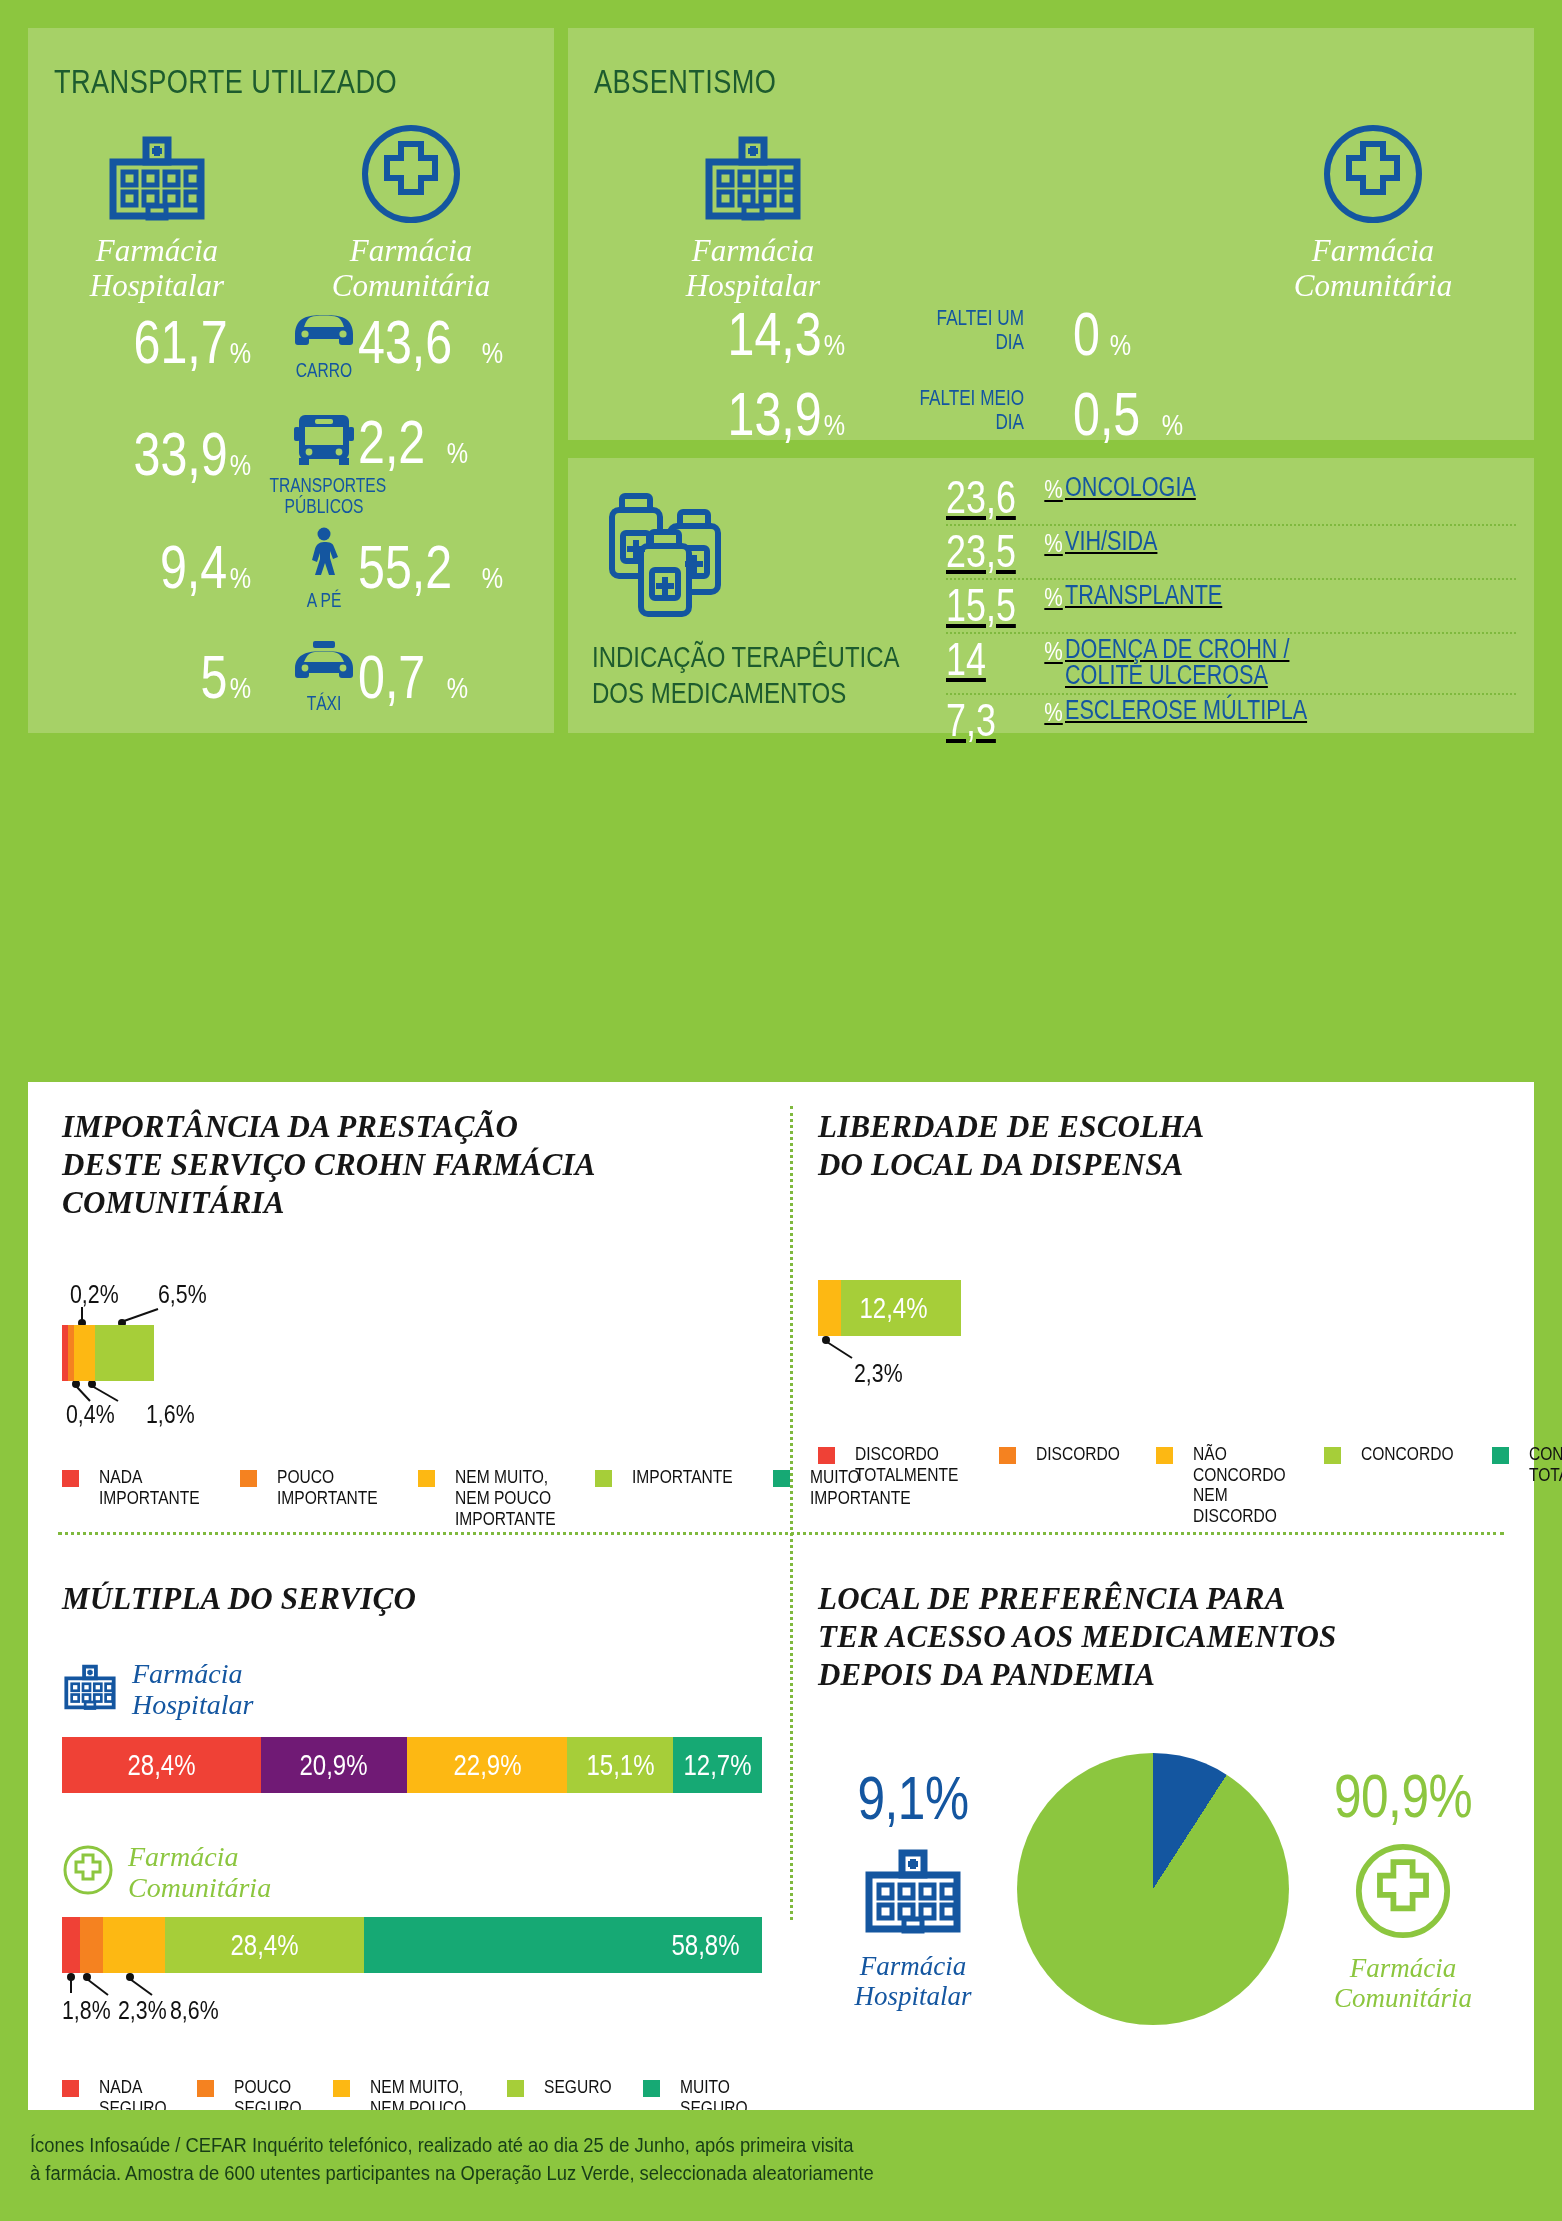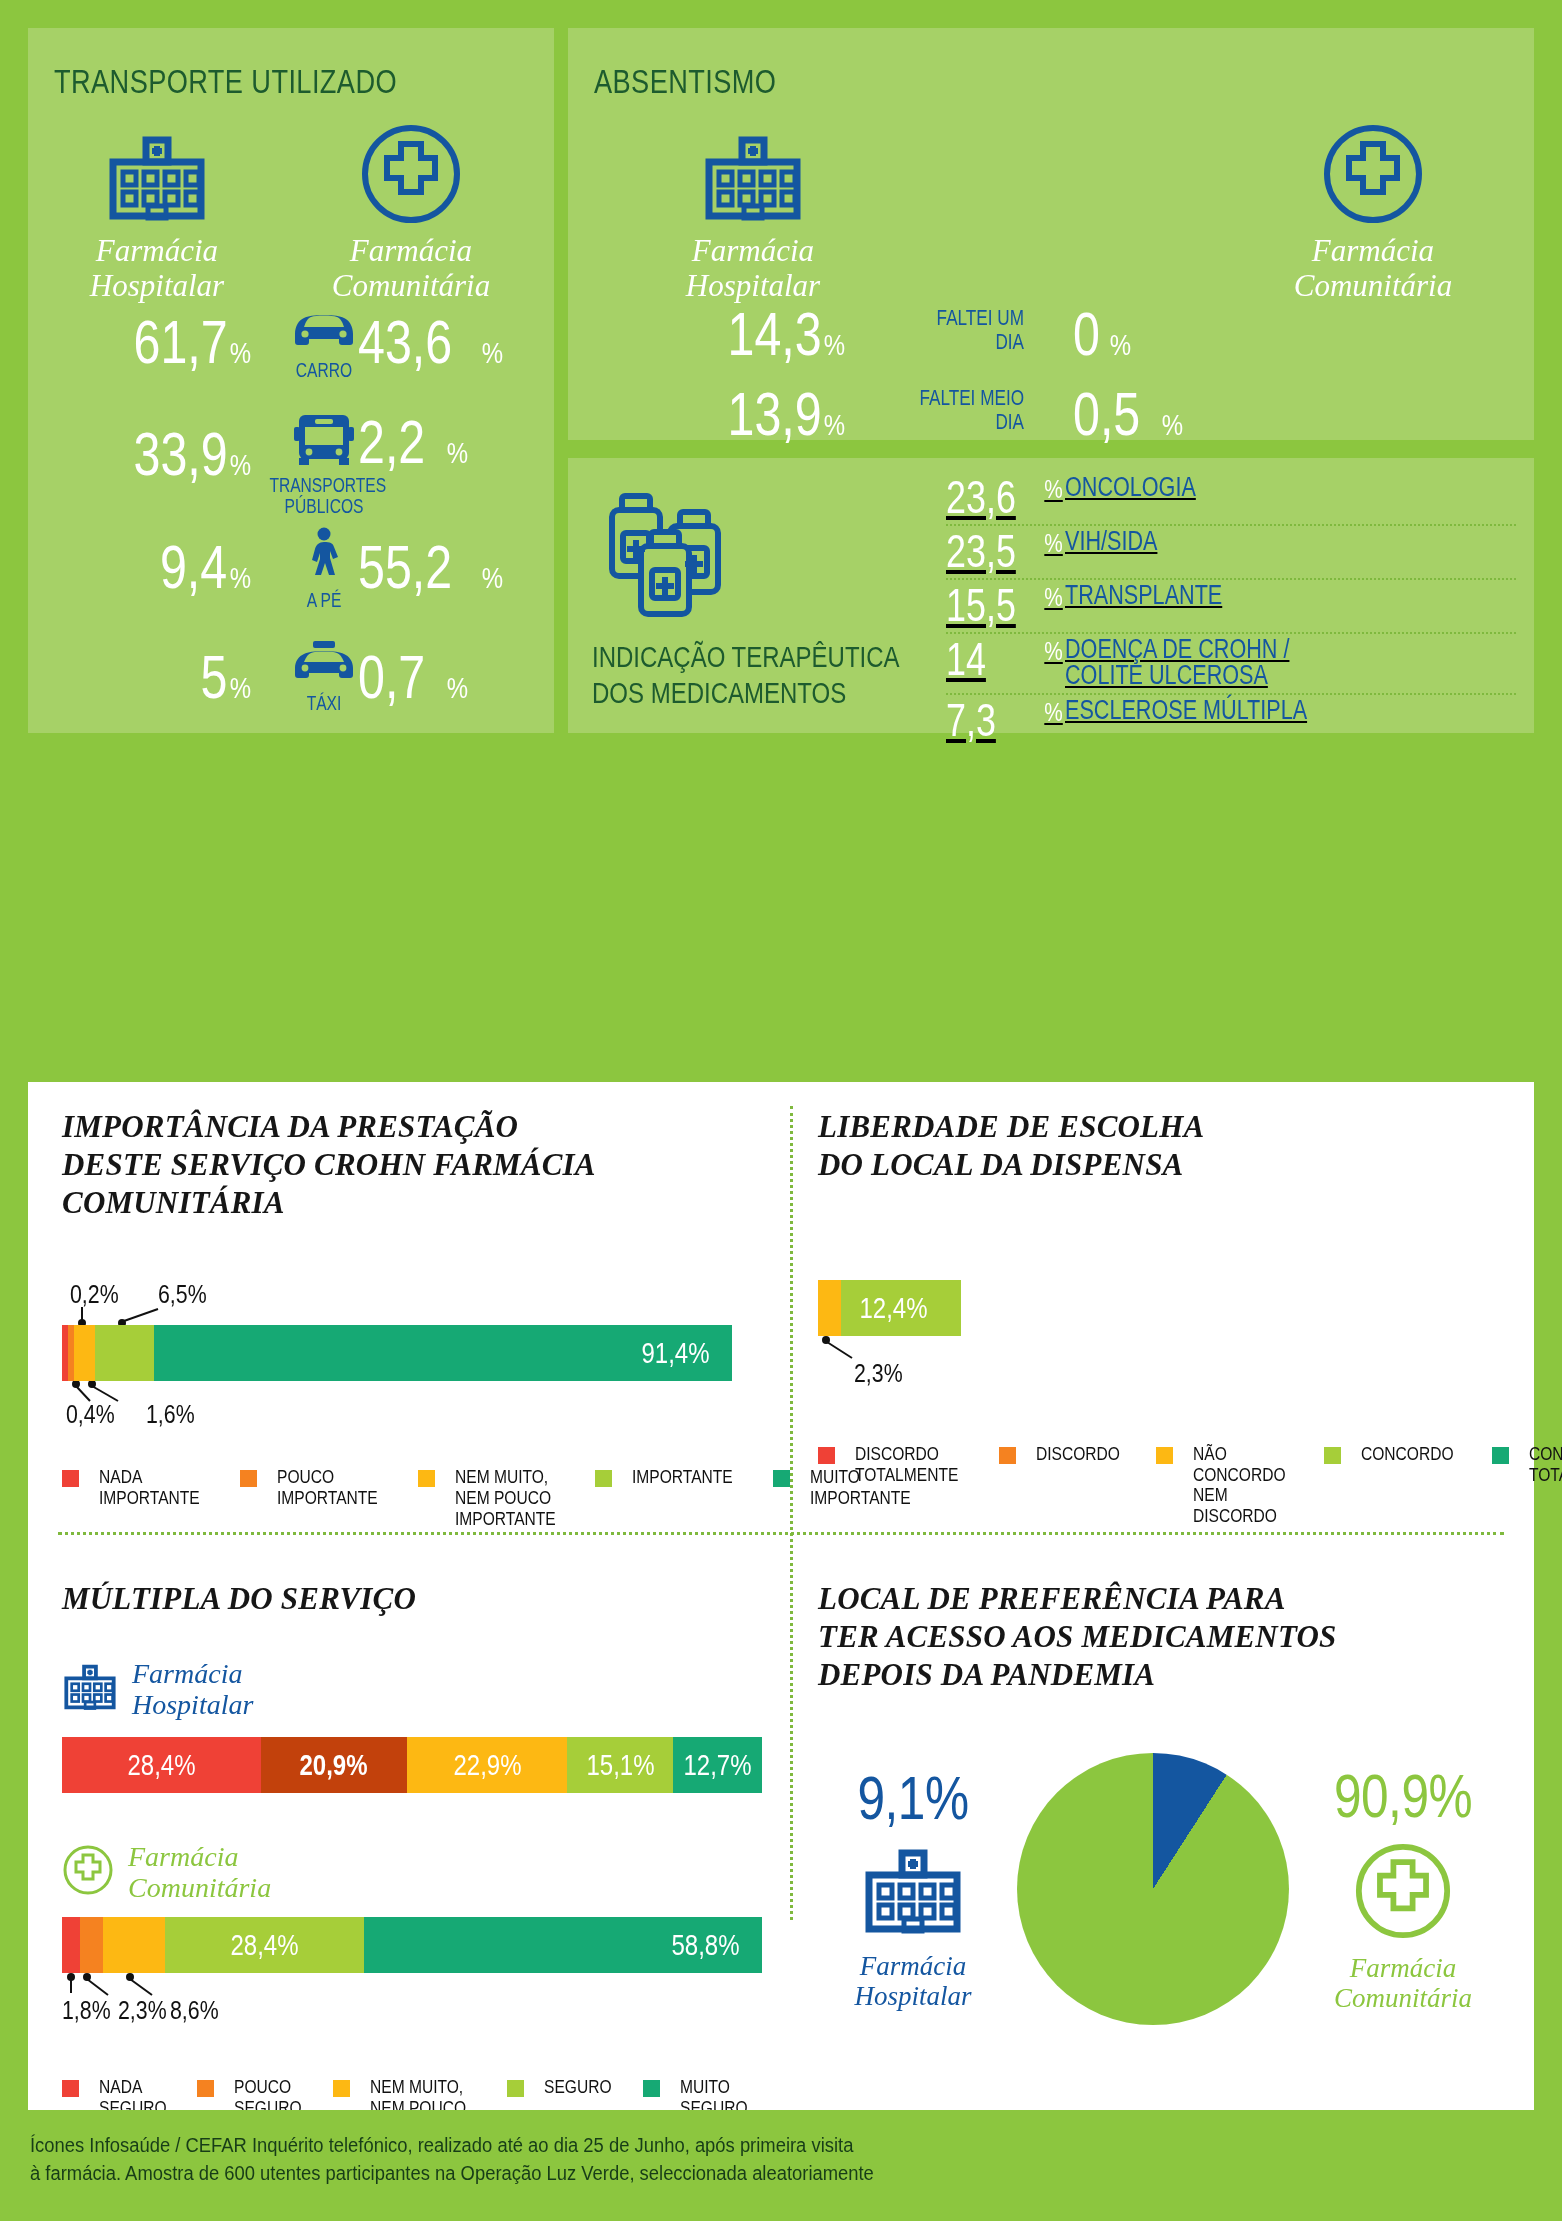--- a/index.html
+++ b/index.html
@@ -392,23 +392,20 @@
           <circle cx="20" cy="18" r="4" fill="#111"></circle>
           <line x1="96" y1="4" x2="62" y2="16" stroke="#111" stroke-width="2"></line>
           <circle cx="60" cy="18" r="4" fill="#111"></circle>
         </svg>
 
         <div class="sbar" style="position:absolute; top:46px; left:0; width:670px;">
           <div class="seg" style="width:0.9%; background:#ef4136;"></div>
           <div class="seg" style="width:0.9%; background:#f58220;"></div>
           <div class="seg" style="width:3.2%; background:#fdb813;"></div>
           <div class="seg" style="width:8.7%; background:#a6ce39;"></div>
-          <div class="seg" style="flex:1; background:#16a974;">
-            <span class="seg-lbl r">91,4%</span>
-          </div>
         </div>
 
         <svg style="position:absolute; left:0; top:102px;" width="220" height="24">
           <circle cx="14" cy="3" r="4" fill="#111"></circle>
           <line x1="14" y1="5" x2="28" y2="20" stroke="#111" stroke-width="2"></line>
           <circle cx="30" cy="3" r="4" fill="#111"></circle>
           <line x1="30" y1="5" x2="56" y2="20" stroke="#111" stroke-width="2"></line>
         </svg>
         <div class="callout" style="left:4px; top:120px;">0,4%</div>
         <div class="callout" style="left:84px; top:120px;">1,6%</div>
@@ -514,21 +511,21 @@
           </svg>
         </span>
         <span class="pharm-tag-name" style="color:#1456a0; white-space:pre-line;">Farmácia
 Hospitalar</span>
       </div>
 
       <div class="sbar" style="margin-top:16px; width:700px;">
         <div class="seg" style="width:28.4%; background:#ef4136;">
           <span class="seg-lbl">28,4%</span>
         </div>
-        <div class="seg" style="width:20.9%; background:#c2410c;font-weight:bold;">
+        <div class="seg" style="width:20.9%; background:#701a75;">
           <span class="seg-lbl">20,9%</span>
         </div>
         <div class="seg" style="width:22.9%; background:#fdb813;">
           <span class="seg-lbl">22,9%</span>
         </div>
         <div class="seg" style="width:15.1%; background:#a6ce39;">
           <span class="seg-lbl">15,1%</span>
         </div>
         <div class="seg" style="flex:1; background:#16a974;">
           <span class="seg-lbl">12,7%</span>

